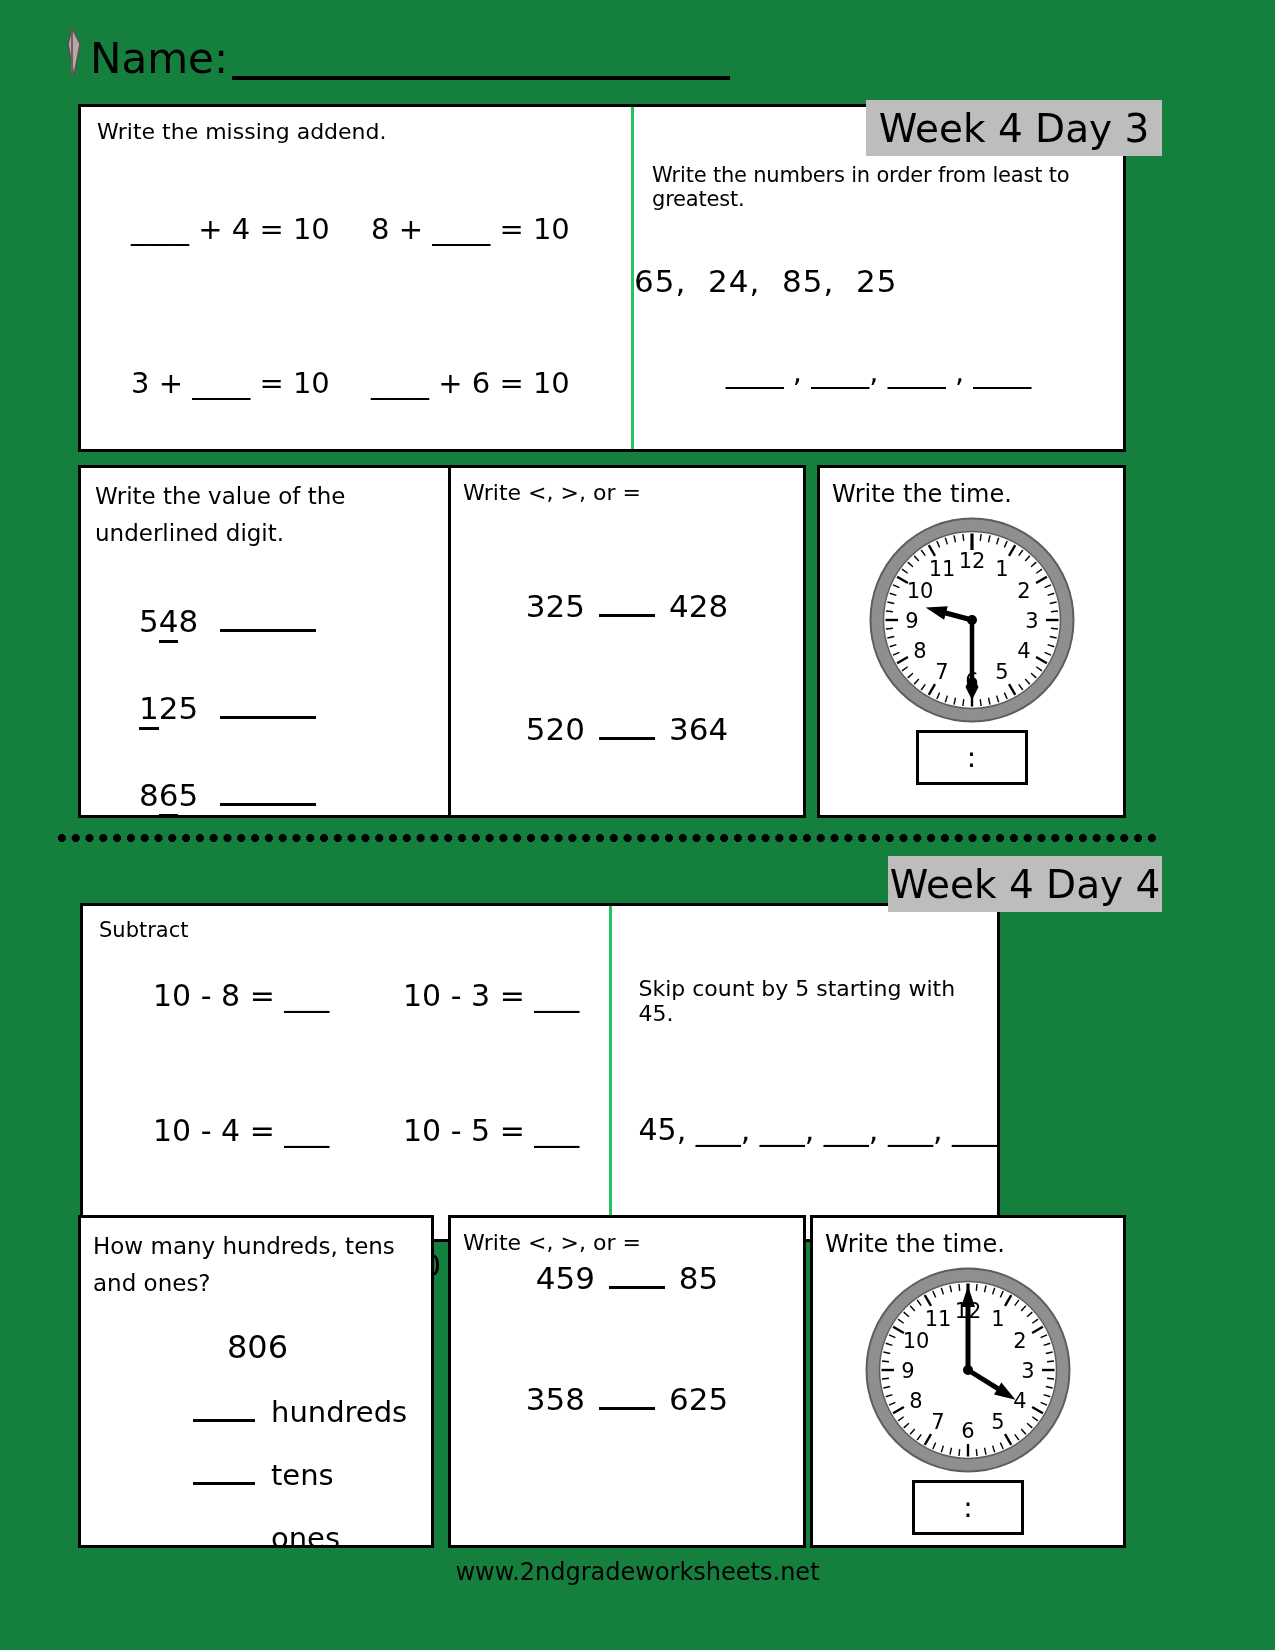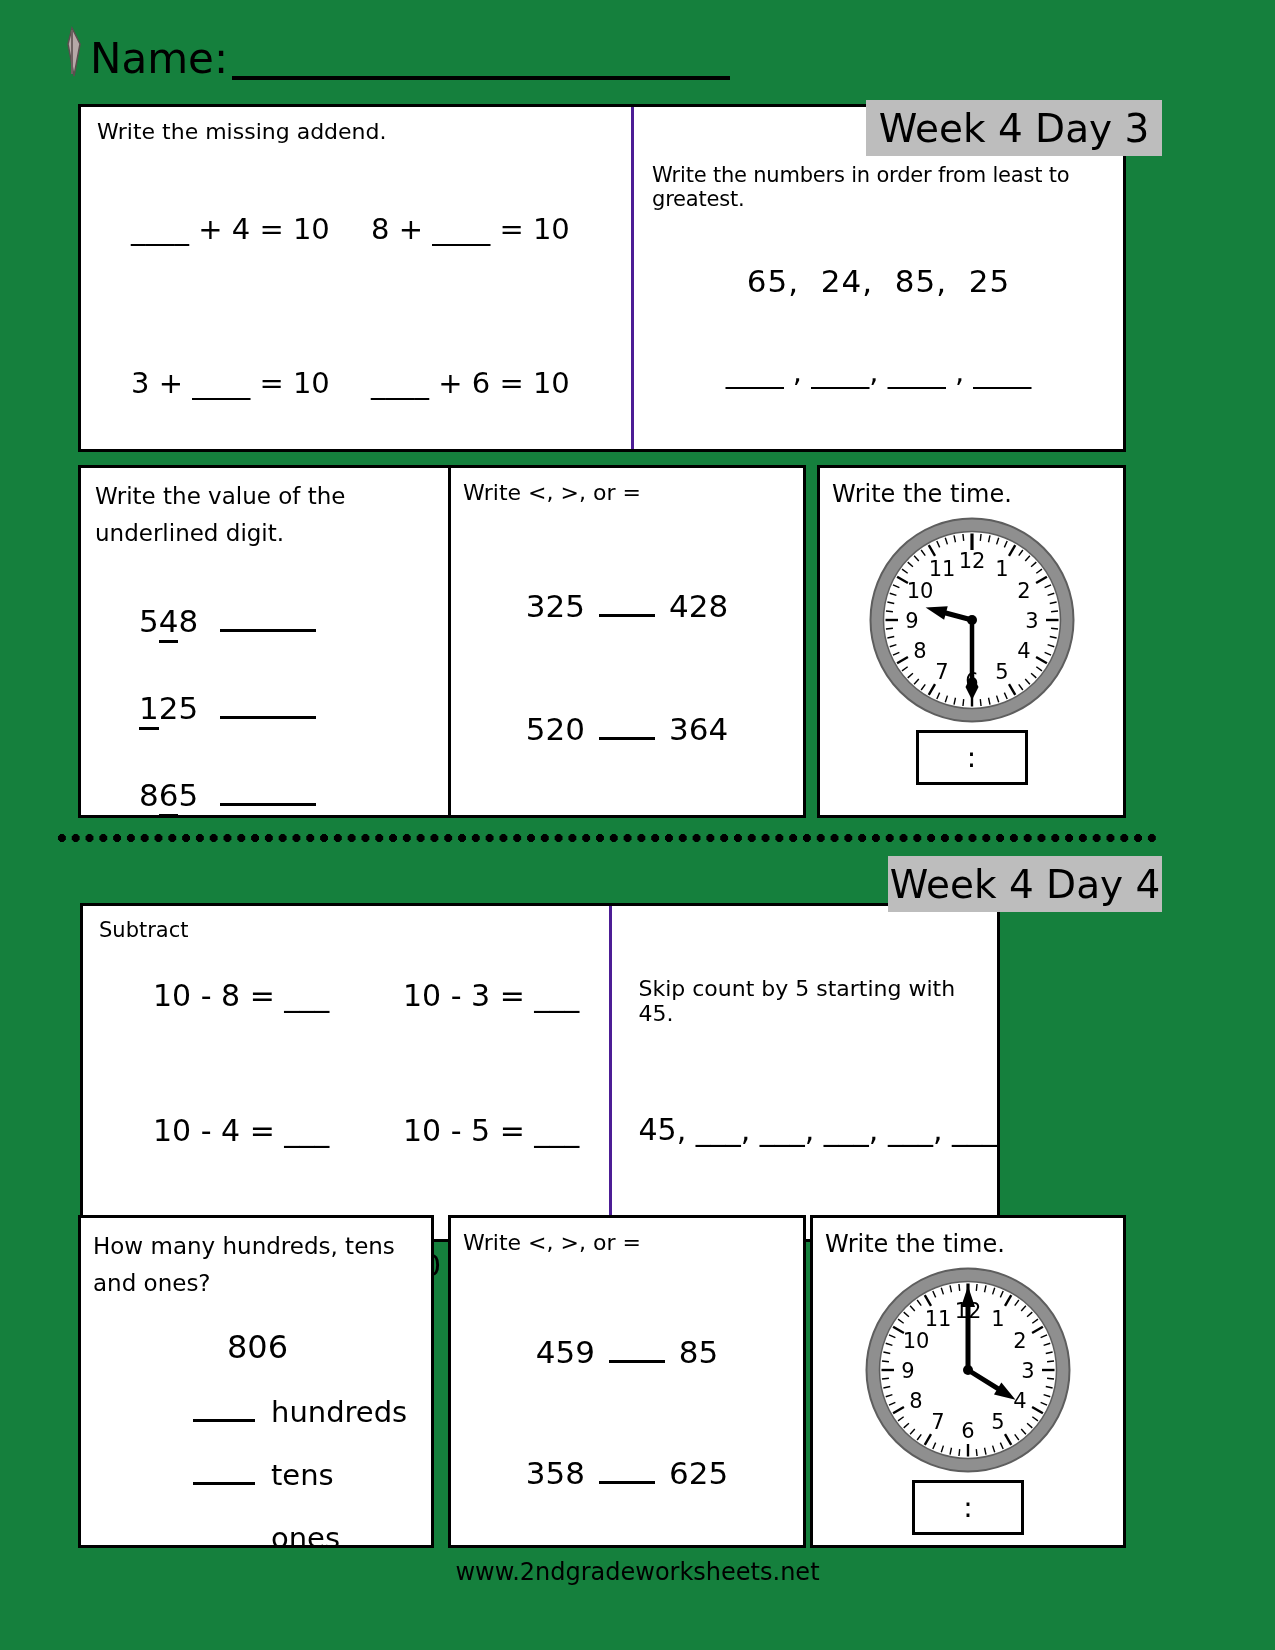--- a/index.html
+++ b/index.html
@@ -9,26 +9,26 @@
   .name-row{position:absolute;left:58px;top:26px;display:flex;align-items:flex-end;}
   .pen{width:30px;height:54px;margin-right:2px;}
   .name-label{font-size:42px;line-height:1;}
   .name-line{display:inline-block;width:498px;border-bottom:4px solid #000;height:40px;margin-left:4px;}
   
   .box{position:absolute;border:3px solid #000;background:#fff;box-sizing:border-box;}
   .instr{font-size:22px;padding:12px 0 0 16px;}
   .instr2{font-size:23px;line-height:1.6;}
   
   .split{display:flex;}
-  .split .lcell{width:553px;border-right:3px solid #4c1d95;box-sizing:border-box;}
+  .split .lcell{width:553px;border-right:3px solid #22c55e;box-sizing:border-box;}
   .split .rcell{flex:1;box-sizing:border-box;}
   .addend-grid{margin:68px 20px 0 50px;display:grid;grid-template-columns:1fr 1fr;row-gap:120px;
                font-size:29px;white-space:pre;}
   .order-instr{font-size:21px;margin:56px 0 0 6px;padding-left:12px;letter-spacing:-0.2px;}
-  .order-nums{margin-top:52px;text-align:center;font-size:31px;white-space:pre;letter-spacing:1px;}
+  .order-nums{margin-top:52px;font-size:31px;white-space:pre;letter-spacing:1px;}
   .order-blanks{margin-top:56px;text-align:center;font-size:29px;white-space:pre;}
   
   .badge{position:absolute;background:#bdbdbd;display:flex;align-items:center;justify-content:center;
          font-size:39px;z-index:3;}
   
   .dig-item{font-size:31px;margin:46px 0 0 58px;white-space:pre;}
   .dig-item:first-of-type{margin-top:44px;}
   .udig{border-bottom:3px solid #000;padding-bottom:1px;}
   .bl{display:inline-block;border-bottom:3px solid #000;height:1em;vertical-align:baseline;}
   .bl-ans{width:96px;margin-left:22px;}
@@ -217,21 +217,21 @@
   <div class="box" style="left:78px;top:1215px;width:356px;height:333px;">
     <div class="instr instr2" style="padding:10px 6px 0 12px;">How many hundreds, tens and ones?</div>
     <div class="pv-num">806</div>
     <div class="pv-row"><span class="bl bl-pv"></span><span>hundreds</span></div>
     <div class="pv-row"><span class="bl bl-pv"></span><span>tens</span></div>
     <div class="pv-row"><span class="bl bl-pv"></span><span>ones</span></div>
   </div>
 
   <div class="box" style="left:448px;top:1215px;width:358px;height:333px;">
     <div class="instr" style="padding-left:12px;">Write &lt;, &gt;, or =</div>
-    <div class="cmp-row" style="margin-top:74px;">
+    <div class="cmp-row" style="">
       <span>459</span><span class="bl bl-cmp"></span><span>85</span>
     </div>
     <div class="cmp-row" style="margin-top:80px;">
       <span>358</span><span class="bl bl-cmp"></span><span>625</span>
     </div>
   </div>
 
   <div class="box clockwrap" style="left:810px;top:1215px;width:316px;height:333px;">
     <div class="instr" style="font-size:24px;text-align:left;padding-left:12px;">Write the time.</div>
     <svg class="clock" viewBox="0 0 212 212">

